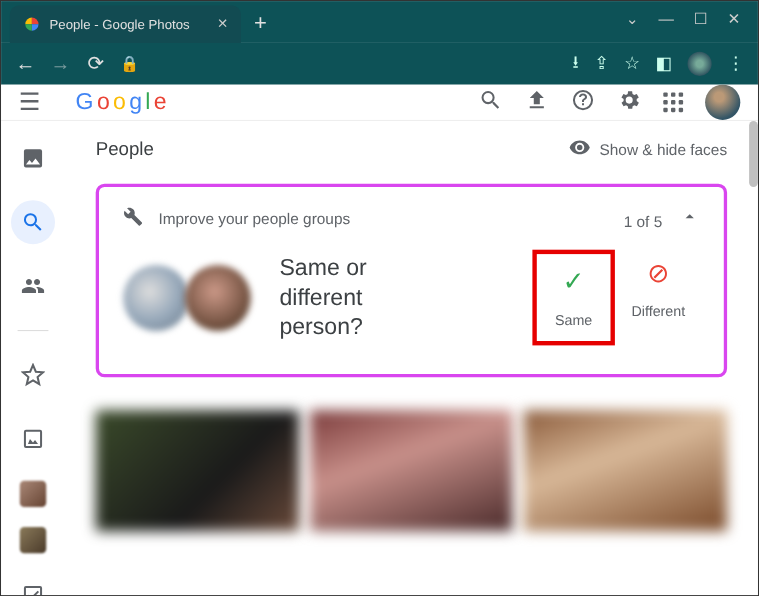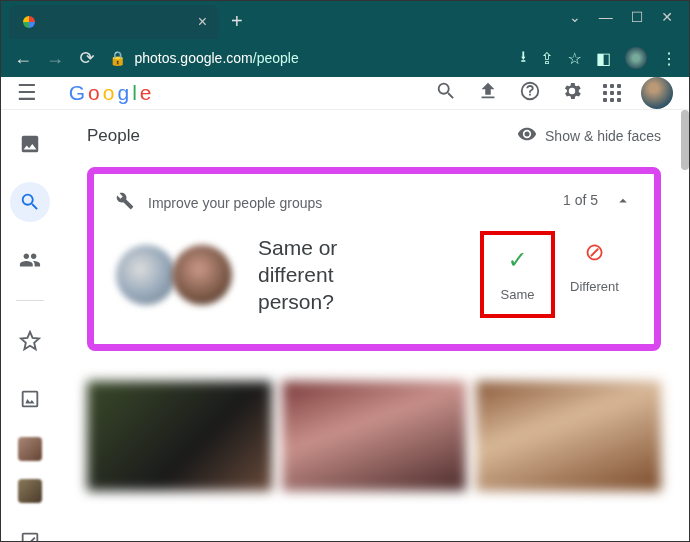--- a/index.html
+++ b/index.html
@@ -38,23 +38,23 @@
 .sidebar{width:58px;display:flex;flex-direction:column;align-items:center;padding-top:14px;gap:18px}
 .sidebar .sitem{width:40px;height:40px;display:flex;align-items:center;justify-content:center;border-radius:50%;color:#5f6368;cursor:pointer}
 .sidebar .sitem.active{background:#e8f0fe;color:#1a73e8}
 .sidebar .sitem svg{width:22px;height:22px;fill:currentColor}
 .sidebar .divider{width:28px;height:1px;background:#ddd;margin:2px 0}
 .sidebar .thumb{width:24px;height:24px;border-radius:4px;background:linear-gradient(135deg,#a87 0%,#643 100%);filter:blur(1px)}
 .page{flex:1;padding:14px 28px;overflow:hidden}
 .pagehead{display:flex;align-items:center;justify-content:space-between;margin-bottom:20px}
 .pagehead h1{font-size:17px;font-weight:400;color:#3c4043}
 .showhide{display:flex;align-items:center;gap:8px;color:#5f6368;font-size:14px;cursor:pointer}
-.card{border:7px solid #d946ef;border-radius:8px;padding:18px 22px 26px 22px;margin-bottom:30px}
+.card{border:3px solid #d946ef;border-radius:8px;padding:18px 22px 26px 22px;margin-bottom:30px}
 .cardhead{display:flex;align-items:center;gap:14px;color:#5f6368;font-size:14px}
-.cardhead .right{margin-left:auto;display:flex;align-items:flex-start;gap:16px}
+.cardhead .right{margin-left:auto;display:flex;align-items:flex-end;gap:16px}
 .cardbody{display:flex;align-items:center;gap:14px;margin-top:18px}
 .face{width:60px;height:60px;border-radius:50%}
 .face.a{background:radial-gradient(circle at 40% 40%,#ddd 0%,#9ab 50%,#678 100%);filter:blur(3px)}
 .face.b{background:radial-gradient(circle at 45% 40%,#c98 0%,#754 60%,#432 100%);filter:blur(3px);margin-left:-18px}
 .prompt{font-size:21px;color:#3c4043;line-height:1.3;margin-left:12px;max-width:140px}
 .actions{display:flex;margin-left:auto;gap:2px}
 .action{display:flex;flex-direction:column;align-items:center;width:75px;color:#5f6368;font-size:13px;gap:14px;cursor:pointer;padding:8px 0}
 .action .icn{height:26px;display:flex;align-items:center;justify-content:center;font-size:24px}
 .action.same{border:4px solid #e60000;padding:12px 0}
 .check{color:#34a853;font-size:28px}
@@ -72,38 +72,38 @@
 <div class="titlebar">
   <div class="tab">
     <span class="tab-favicon">
       <svg viewBox="0 0 24 24" width="16" height="16">
           <path fill="#FBBC05" d="M12 12V3a9 9 0 0 0-9 9h9z"></path>
           <path fill="#EA4335" d="M12 12h9a9 9 0 0 0-9-9v9z"></path>
           <path fill="#4285F4" d="M12 12v9a9 9 0 0 0 9-9h-9z"></path>
           <path fill="#34A853" d="M12 12H3a9 9 0 0 0 9 9v-9z"></path>
         </svg>
     </span>
+    <span>People - Google Photos</span>
     <span class="tab-close">×</span>
   </div>
   <span class="newtab">+</span>
   <div class="winctrls">
     <span>⌄</span>
     <span>—</span>
     <span>☐</span>
     <span>✕</span>
   </div>
 </div>
 
 <div class="addrbar">
   <span class="navbtn">←</span>
   <span class="navbtn" style="opacity:.5">→</span>
   <span class="navbtn">⟳</span>
   <div class="urlbox">
     <span>🔒</span>
-    <span><span class="domain">photos.google.com</span><span>/people</span></span>
   </div>
   <div class="addricons">
     <span>⭳</span>
     <span>⇪</span>
     <span>☆</span>
     <span>◧</span>
     <span class="avatar-sm"></span>
     <span>⋮</span>
   </div>
 </div>

